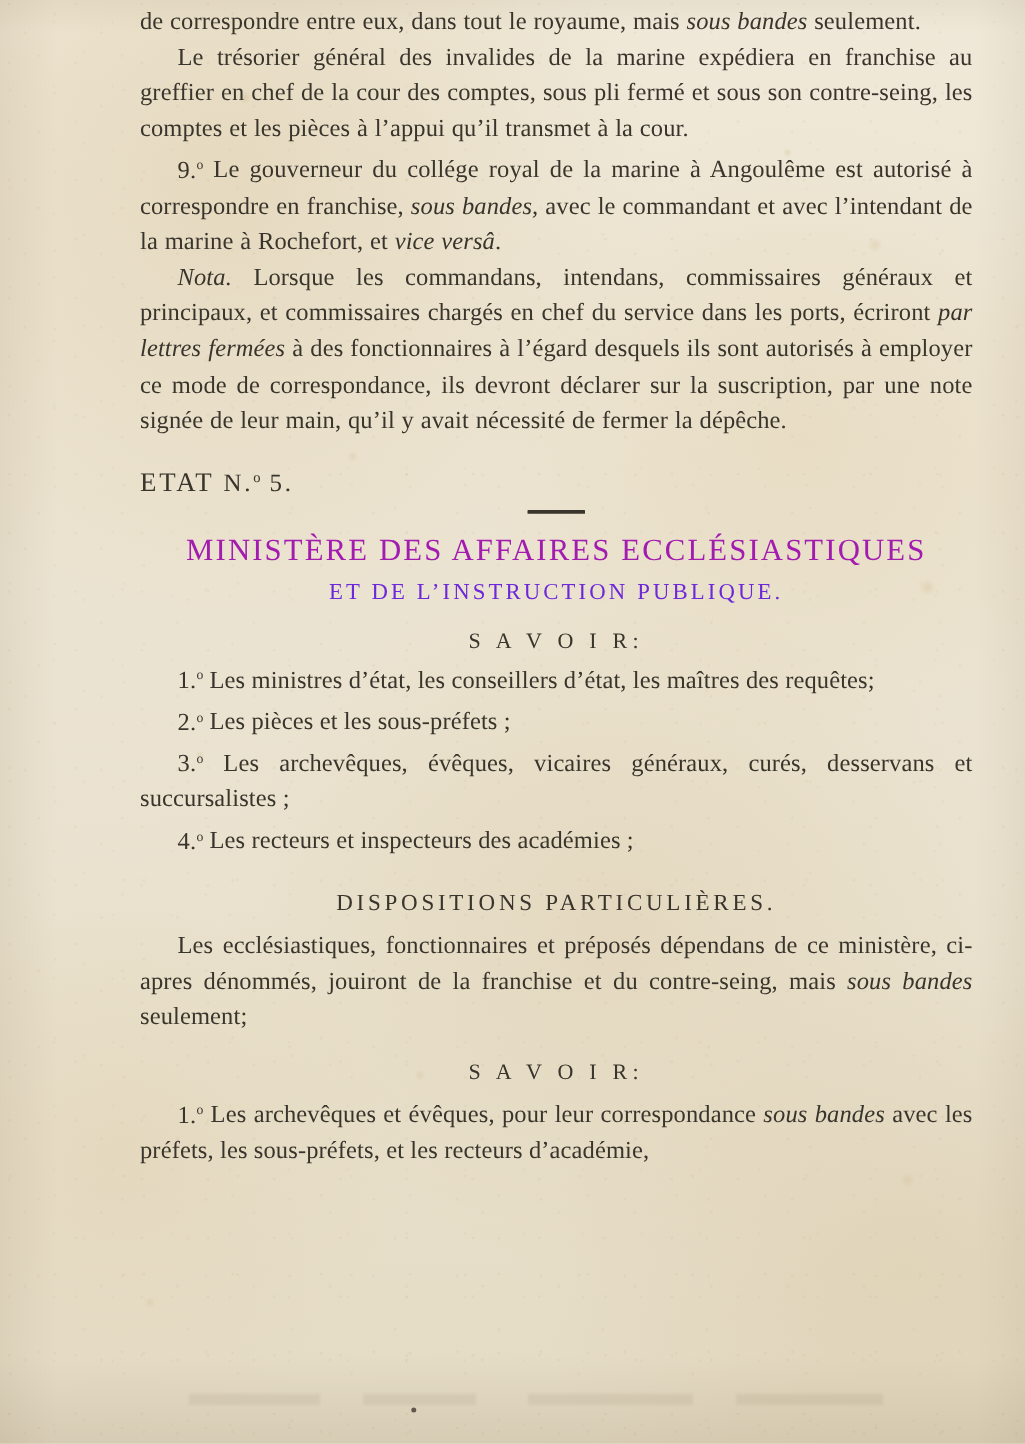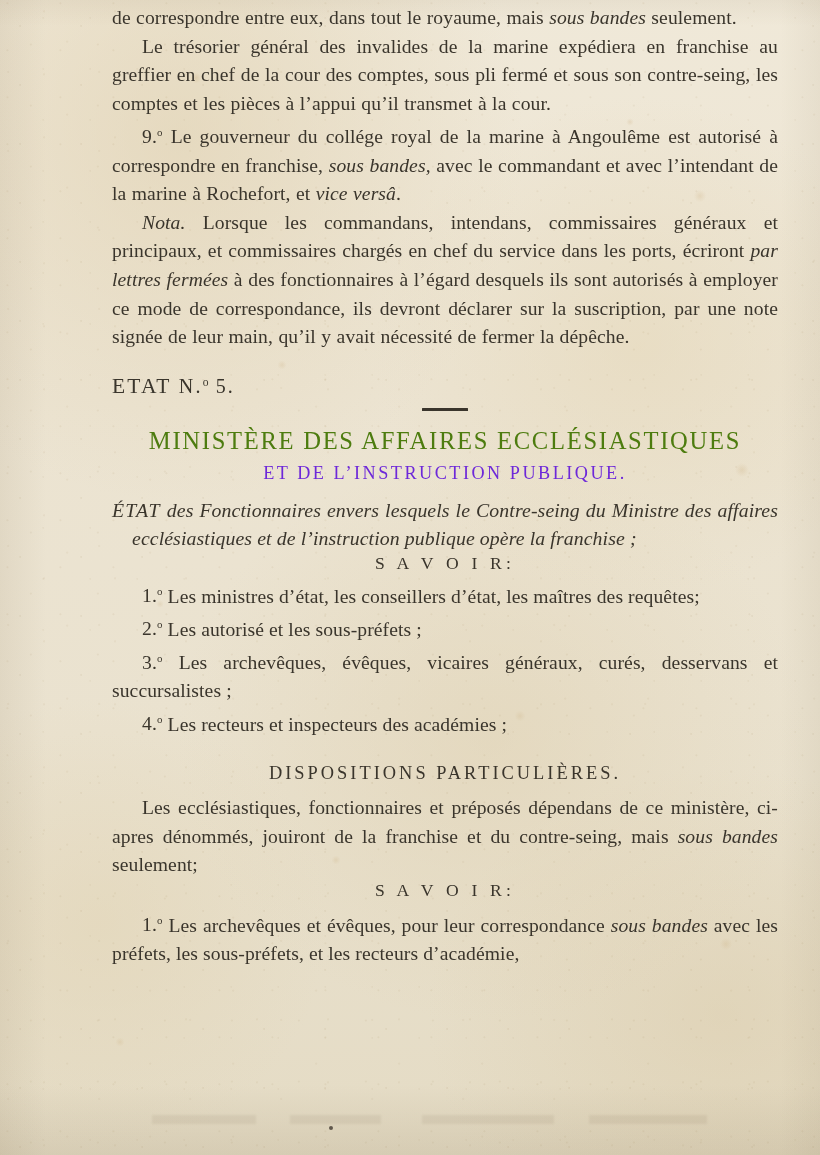--- a/index.html
+++ b/index.html
@@ -136,21 +136,21 @@
     margin: 9px auto 0 auto;
     border-radius: 0.5px;
   }
 
   .ministry-title {
     text-align: center;
     font-size: 24.6px;
     letter-spacing: 1.7px;
     margin-top: 16px;
     white-space: nowrap;
-    color: #4d7c0f;
+    color: #a21caf;
   }
   .ministry-sub {
     text-align: center;
     font-size: 18.2px;
     letter-spacing: 2.5px;
     margin-top: 8px;
     color: #6d28d9;
   }
 
   
@@ -166,20 +166,21 @@
   }
   .etat-desc .lead {
     font-style: italic;
     letter-spacing: 1.2px;
   }
 
   .savoir {
     text-align: center;
     font-size: 17.6px;
     letter-spacing: 4.2px;
+    margin-top: 18px;
   }
 
   .disp-head {
     text-align: center;
     font-size: 18.4px;
     letter-spacing: 3.0px;
     margin-top: 24px;
   }
 
   .list-item {
@@ -223,27 +224,26 @@
     <p class="body-par"><span class="num"><span>9.</span><span class="sup-o">o</span></span><span> Le gouverneur du collége royal de la marine à Angoulême est autorisé à correspondre en franchise, </span><i>sous bandes,</i><span> avec le commandant et avec l’intendant de la marine à Rochefort, et </span><i>vice versâ</i><span>.</span></p>
 
     <p class="body-par"><i>Nota.</i><span> Lorsque les commandans, intendans, commissaires généraux et principaux, et commissaires chargés en chef du service dans les ports, écriront </span><i>par lettres fermées</i><span> à des fonctionnaires à l’égard desquels ils sont autorisés à employer ce mode de correspondance, ils devront déclarer sur la suscription, par une note signée de leur main, qu’il y avait nécessité de fermer la dépêche.</span></p>
 
     <div class="etat-no"><span class="big">ETAT</span> <span>N.</span><span class="sup-o">o</span> <span>5.</span></div>
     <div class="rule"></div>
 
     <div class="ministry-title">MINISTÈRE DES AFFAIRES ECCLÉSIASTIQUES</div>
     <div class="ministry-sub">ET DE L’INSTRUCTION PUBLIQUE.</div>
 
-    <p class="etat-desc"><span class="lead">ÉTAT</span><span> des Fonctionnaires envers lesquels le Contre-seing du Ministre des affaires ecclésiastiques et de l’instruction publique opère la franchise ;</span></p>
 
     <div class="savoir">S A V O I R:</div>
 
     <p class="list-item" style="margin-top:4px;"><span class="num"><span>1.</span><span class="sup-o">o</span></span><span> Les ministres d’état, les conseillers d’état, les maîtres des requêtes;</span></p>
 
-    <p class="list-item last-flush"><span class="num"><span>2.</span><span class="sup-o">o</span></span><span> Les autorisé et les sous-préfets ;</span></p>
+    <p class="list-item last-flush"><span class="num"><span>2.</span><span class="sup-o">o</span></span><span> Les pièces et les sous-préfets ;</span></p>
 
     <p class="list-item"><span class="num"><span>3.</span><span class="sup-o">o</span></span><span> Les archevêques, évêques, vicaires généraux, curés, desservans et succursalistes ;</span></p>
 
     <p class="list-item last-flush"><span class="num"><span>4.</span><span class="sup-o">o</span></span><span> Les recteurs et inspecteurs des académies ;</span></p>
 
 
     <div class="disp-head">DISPOSITIONS PARTICULIÈRES.</div>
 
     <p class="body-par" style="margin-top:10px;"><span>Les ecclésiastiques, fonctionnaires et préposés dépendans de ce ministère, ci-apres dénommés, jouiront de la franchise et du contre-seing, mais </span><i>sous bandes</i><span> seulement;</span></p>
 

